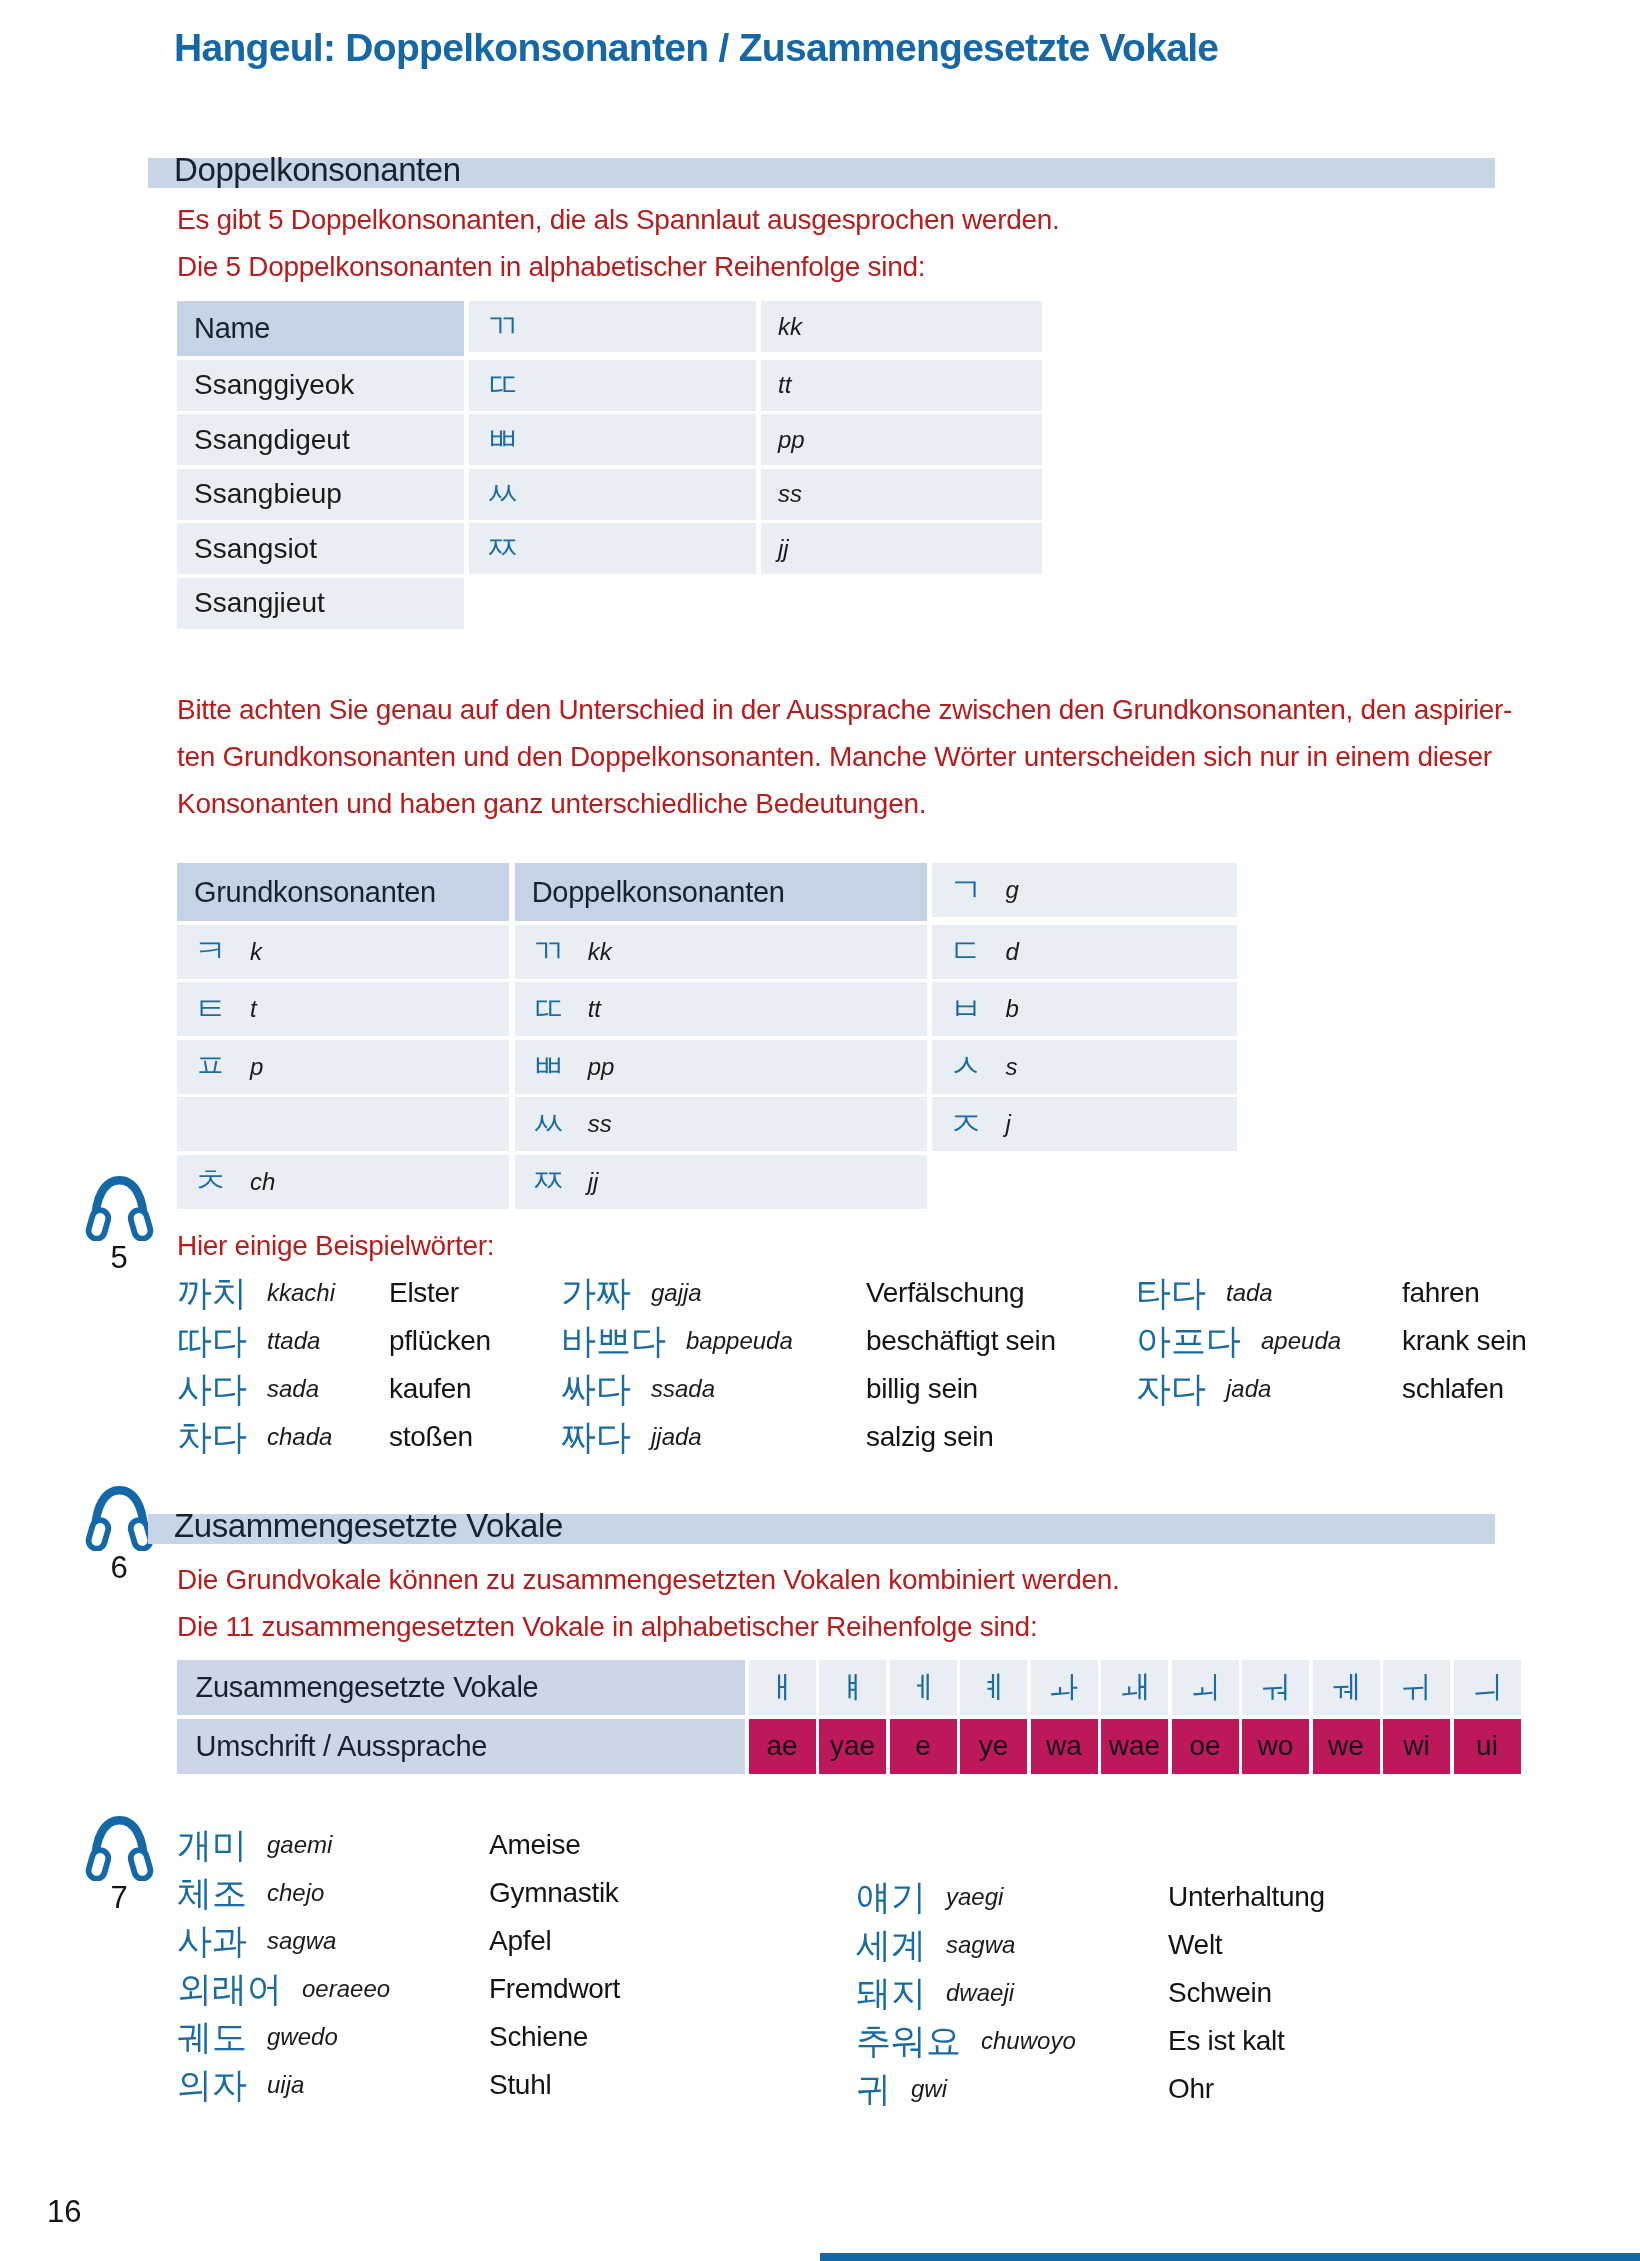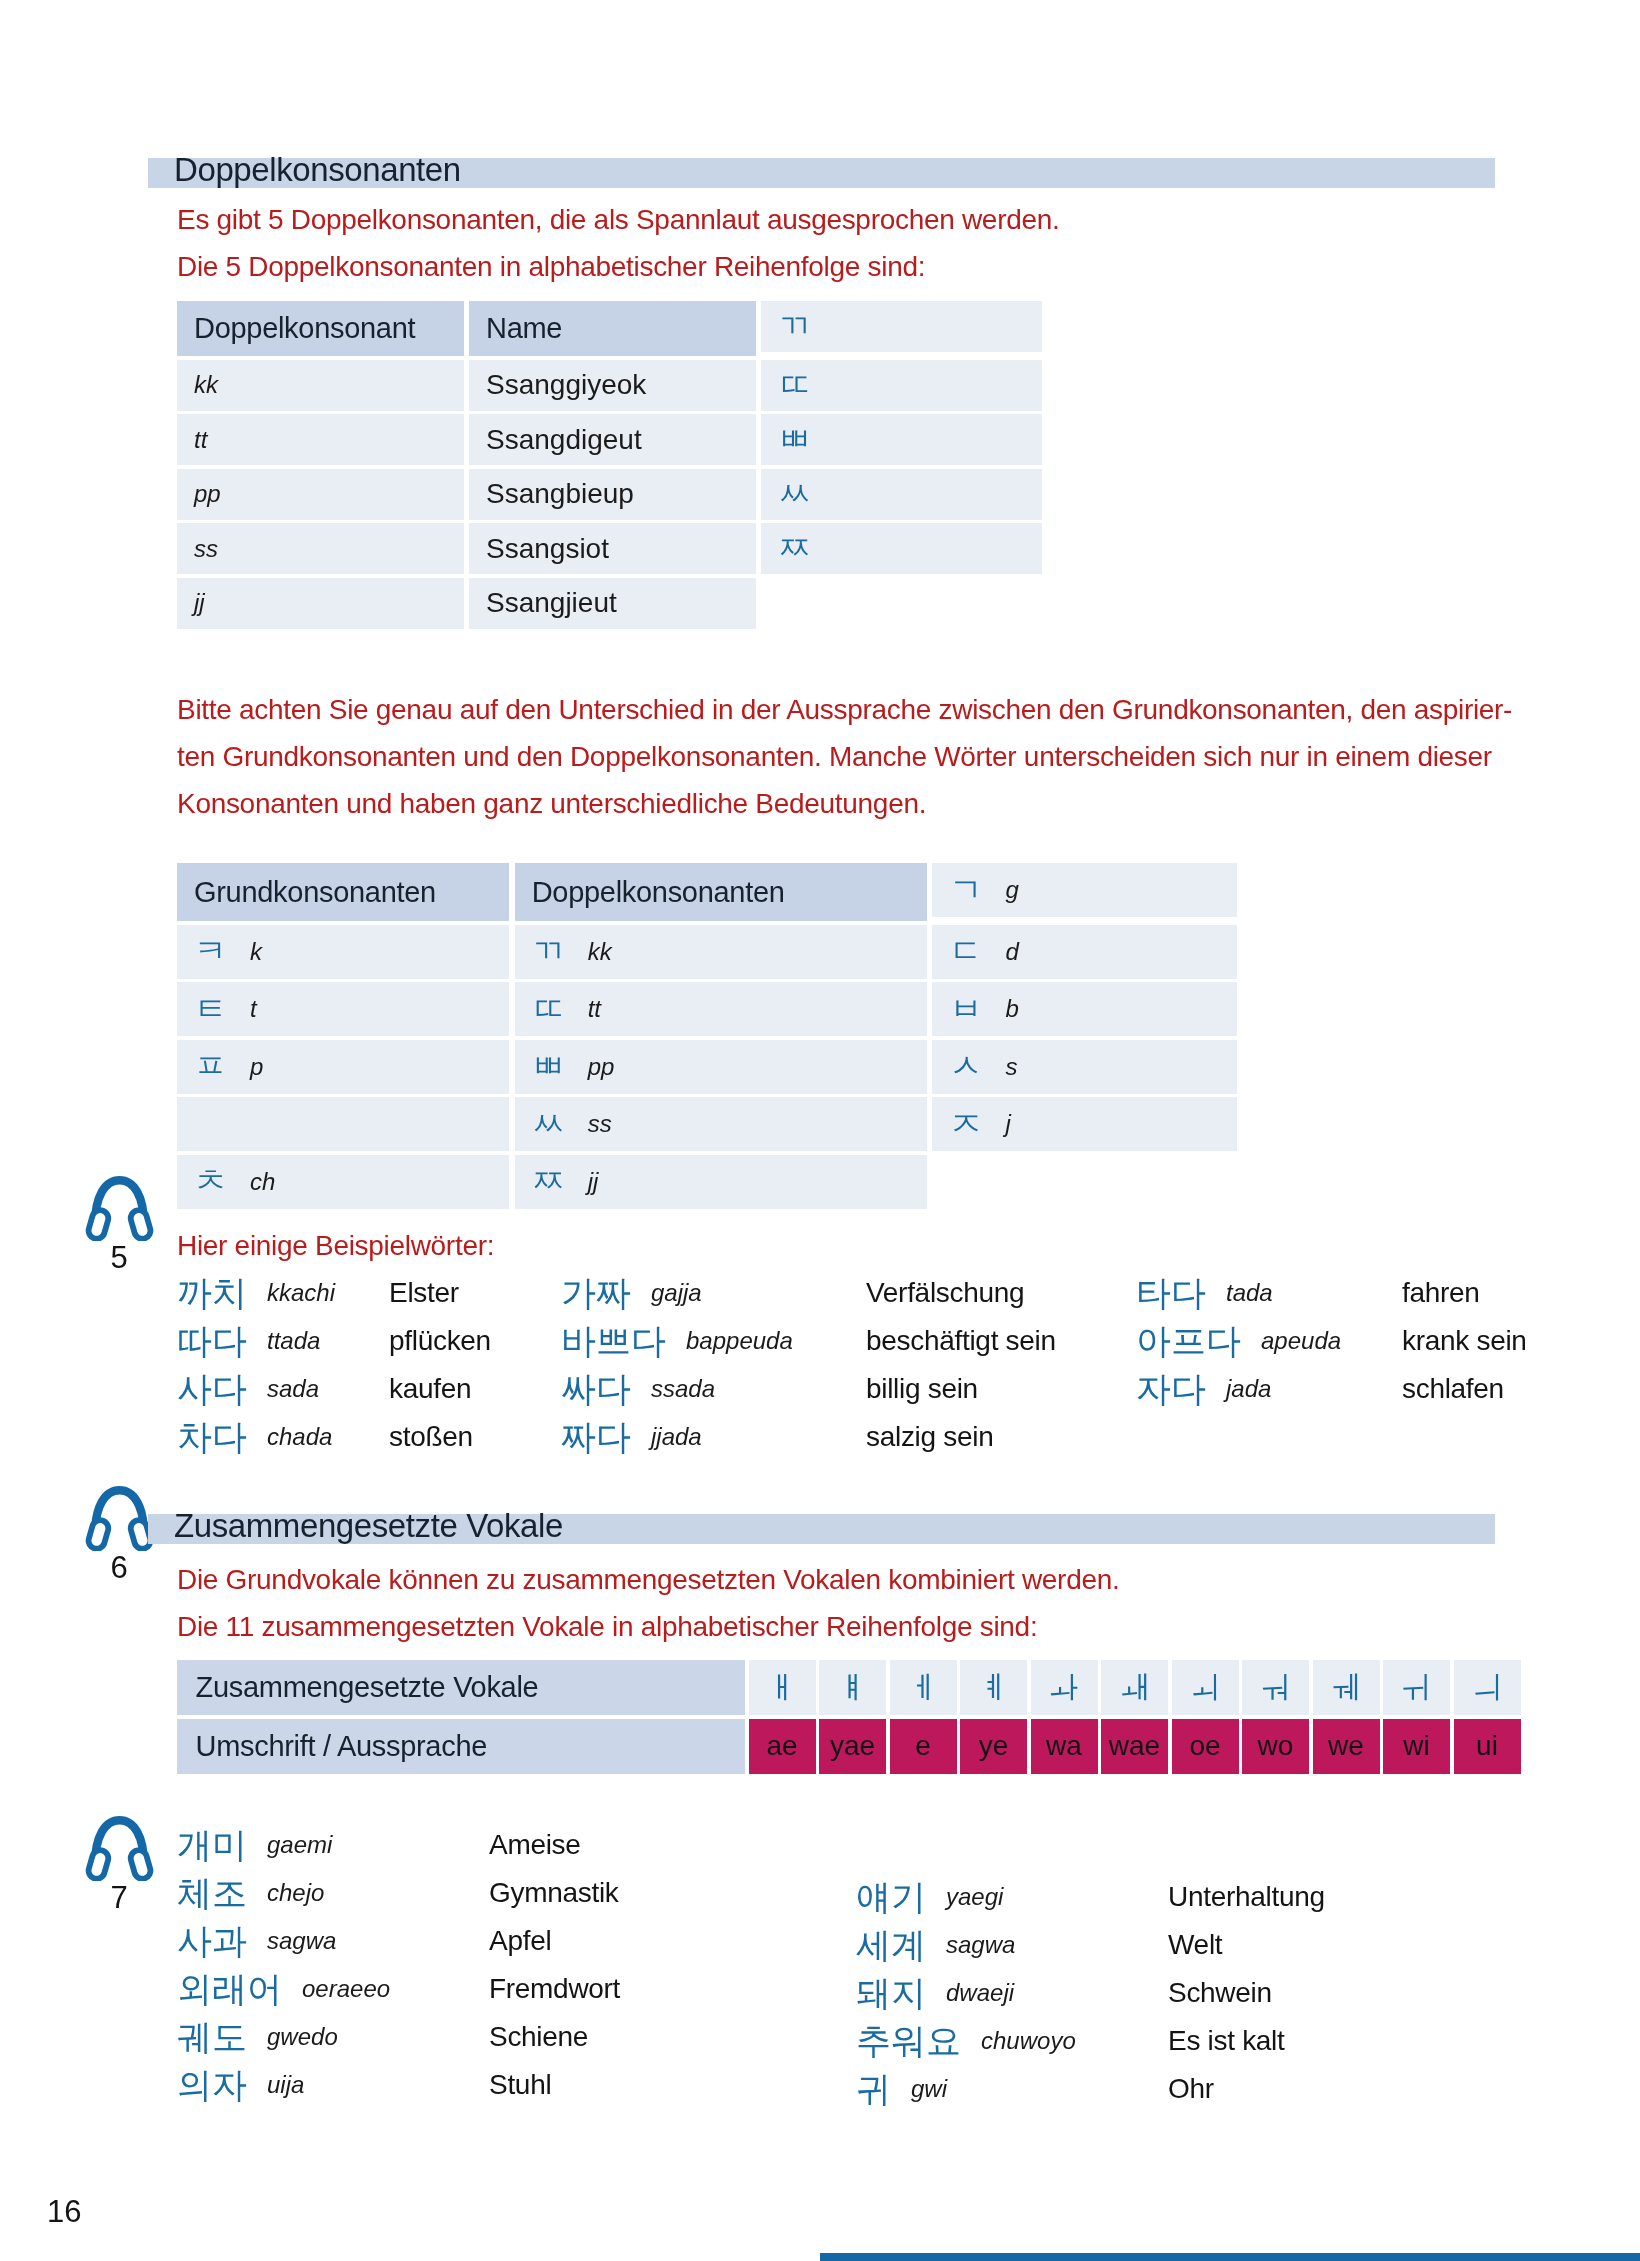--- a/index.html
+++ b/index.html
@@ -59,30 +59,30 @@
   .hp5 { top:1171px; } .hp6 { top:1481px; } .hp7 { top:1811px; }
   .pagenum { position:absolute; left:47px; top:2194px; font-size:31px; color:#141414; }
   .footbar { position:absolute; left:820px; top:2253px; width:821px; height:7.8px;
     background:#1667a5; }
 </style>
 </head>
 <body>
 
 <div class="page">
 
+  <h1 class="title">Hangeul: Doppelkonsonanten / Zusammengesetzte Vokale</h1>
 
   <div class="secbar" style="top:158px;">
     <span class="sechead">Doppelkonsonanten</span>
   </div>
 
   <p class="bodyline" style="top:204px;">Es gibt 5 Doppelkonsonanten, die als Spannlaut ausgesprochen werden.</p>
   <p class="bodyline" style="top:251px;">Die 5 Doppelkonsonanten in alphabetischer Reihenfolge sind:</p>
 
   <div class="grid t1">
-    <div class="th">Doppelkonsonant</div>
     <div class="th">Name</div>
 
     <div class="td">
         <span class="kr">ㄲ</span>
       </div>
     <div class="td">
         <span class="rom">kk</span>
       </div>
     <div class="td">Ssanggiyeok</div>
 

